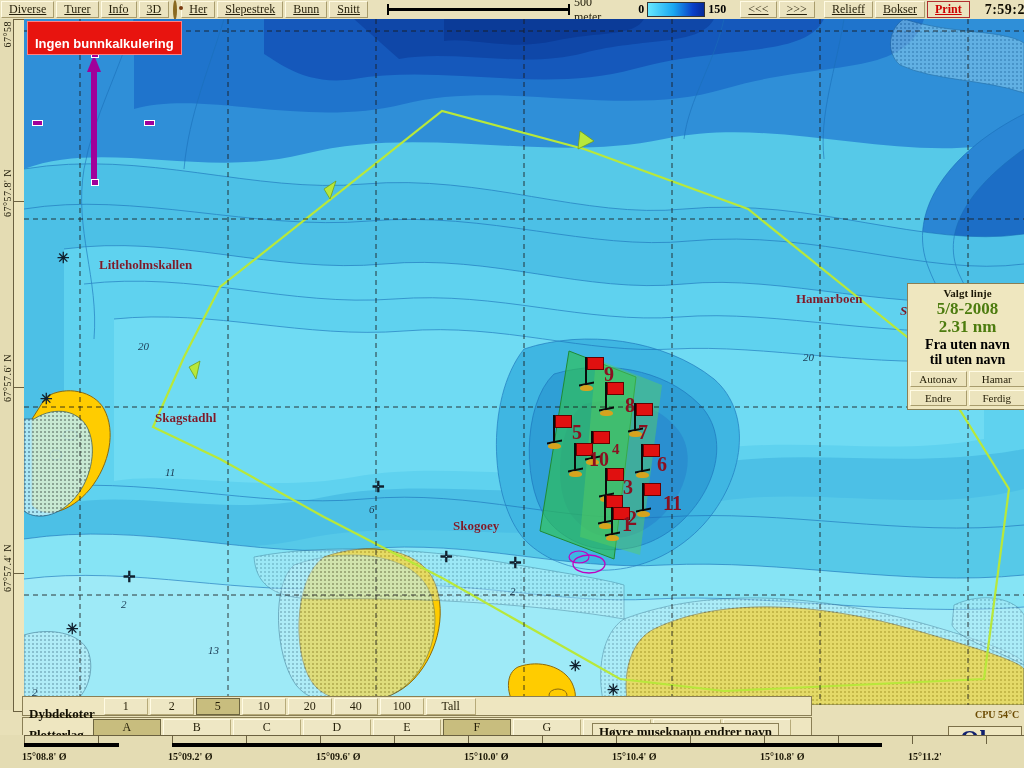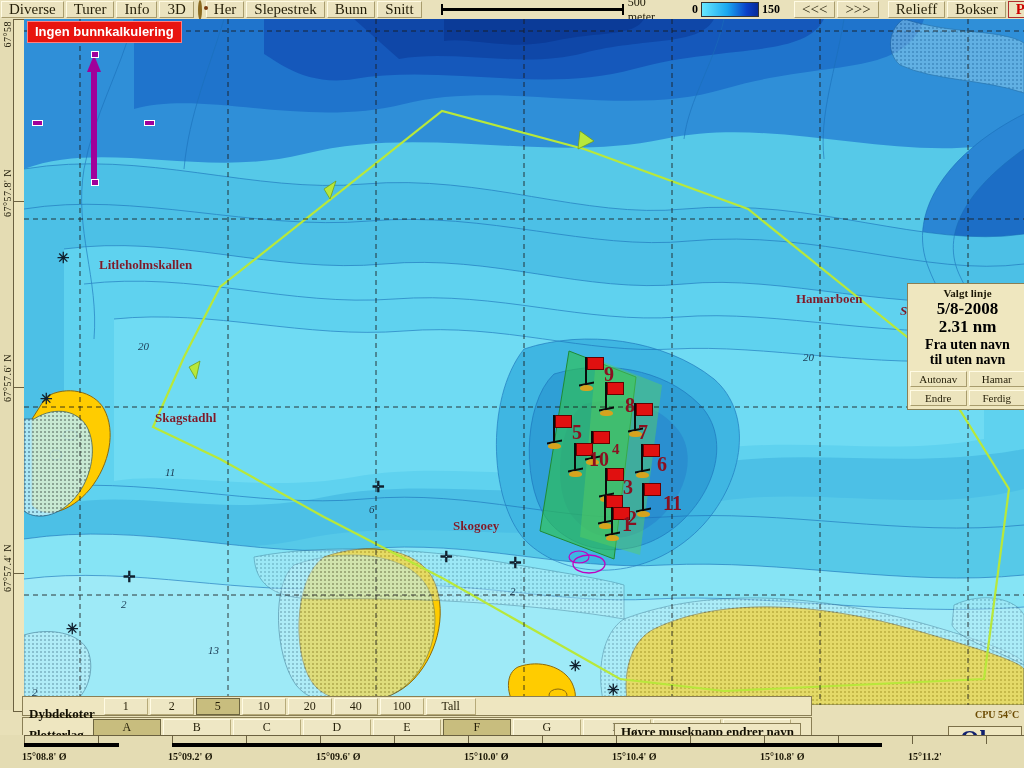--- a/index.html
+++ b/index.html
@@ -2,23 +2,23 @@
 <html><head>
 <meta charset="utf-8">
 <style>
   html,body{margin:0;padding:0;background:#ece5c0;}
   body{width:1024px;height:768px;overflow:hidden;font-family:"Liberation Serif",serif;}
   #app{position:relative;width:1024px;height:768px;background:#e8e0b8;}
 
   
   .toolbar{position:absolute;left:0;top:0;width:1024px;height:19px;
     background:#e9e1bb;border-bottom:1px solid #8a7f55;display:flex;align-items:center;}
-  .tbtn{height:15px;line-height:15px;padding:0 7px;margin:0 1px;font-size:15px;
+  .tbtn{height:15px;line-height:15px;padding:0 7px;margin:0 1px;font-size:12px;
     background:#ebe3bf;border:1px solid #a89c6d;border-top-color:#fffbe4;border-left-color:#fffbe4;
-    color:#241e08;white-space:nowrap;cursor:default;}
+    color:#241e08;white-space:nowrap;cursor:default;text-decoration:underline;}
   .tbtn.sep{margin-left:3px;}
   .tbtn.print{color:#cc0000;border-color:#b03030;font-weight:bold;}
   .compass{width:16px;height:16px;border:2px solid #8a6a20;border-radius:50%;
     background:#f2ecca;margin:0 3px;position:relative;}
   .compass:after{content:"";position:absolute;left:4px;top:4px;width:4px;height:4px;
     border-radius:50%;background:#7a3a10;}
   .scalebar{display:flex;align-items:center;margin-left:18px;}
   .scalebar .line{width:200px;height:3px;background:#000;position:relative;}
   .scalebar .line:before,.scalebar .line:after{content:"";position:absolute;top:-4px;
     width:2px;height:11px;background:#000;}
@@ -66,44 +66,44 @@
     border:1px solid #600;}
   .flag .base{position:absolute;left:-5px;top:28px;width:13px;height:6px;
     background:#d6a31e;border-radius:50% 50% 40% 40%;}
   .flag .arms{position:absolute;left:-6px;top:26px;width:15px;height:2px;background:#0a0a0a;
     transform:skewY(-12deg);}
   .fnum{position:absolute;font-family:"Liberation Serif",serif;font-weight:bold;
     color:#8a1020;font-size:20px;line-height:1;}
 
   
   .banner{position:absolute;left:27px;top:21px;background:#e8140f;color:#fff;
-    font-weight:bold;font-size:13px;padding:2px 7px 3px 7px;border:1px solid #ff8080;
+    font-weight:bold;font-size:13px;padding:14px 7px 3px 7px;border:1px solid #ff8080;
     font-family:"Liberation Sans",sans-serif;}
 
   
   .infopanel{position:absolute;left:907px;top:283px;width:115px;
     background:#efe7bf;border:1px solid #8a7f55;padding:3px 2px 3px 2px;text-align:center;}
   .infopanel .ttl{font-size:11px;font-weight:bold;color:#1b1706;margin-bottom:1px;}
-  .infopanel .big{font-size:17px;font-weight:bold;color:#000000;line-height:1.08;}
+  .infopanel .big{font-size:17px;font-weight:bold;color:#4d7c0f;line-height:1.08;}
   .infopanel .mid{font-size:14px;font-weight:bold;color:#000;line-height:1.12;}
   .infopanel .btnrow{display:flex;gap:2px;margin-top:3px;}
   .ibtn{flex:1;font-size:11px;background:#ece4bd;border:1px solid #a89c6d;
     border-top-color:#fffbe4;border-left-color:#fffbe4;color:#241e08;padding:1px 0;cursor:default;}
 
   
   .barwrap{position:absolute;left:22px;top:696px;width:790px;}
   .bbar{display:flex;align-items:center;height:18px;background:#eee6c0;
     border:1px solid #8a7f55;margin-bottom:1px;}
   .bbar .cap{font-size:13px;font-weight:bold;color:#120f02;padding:15px 8px 0 6px;white-space:nowrap;}
   .bbtn{font-size:12px;color:#241e08;background:#eee7c4;border:1px solid #b6aa79;
     border-top-color:#fffbe4;border-left-color:#fffbe4;margin:0 1px;padding:0 2px;
     text-align:center;height:15px;line-height:15px;cursor:default;}
   .bbtn.sel{background:#c8bd7e;border-color:#6e6640;border-top-color:#6e6640;border-left-color:#6e6640;}
   .hint{font-size:13px;font-weight:bold;color:#120f02;background:#efe7c2;
-    border:1px solid #8a7f55;padding:0 6px;height:16px;line-height:16px;margin-left:24px;white-space:nowrap;}
+    border:1px solid #8a7f55;padding:0 6px;height:16px;line-height:16px;margin-left:2px;white-space:nowrap;}
 
   .cpu{position:absolute;left:975px;top:709px;font-size:10px;font-weight:bold;color:#6b4a00;}
   .logo{position:absolute;left:948px;top:726px;width:72px;height:34px;background:#efe7c0;
     border:1px solid #7c7048;text-align:center;}
   .logo .t{font-size:25px;font-weight:bold;color:#10206e;line-height:26px;
     font-family:"Liberation Serif",serif;}
   .logo .u{width:58px;height:4px;background:#1a16c8;margin:0 auto;}
 </style>
 </head>
 <body>

